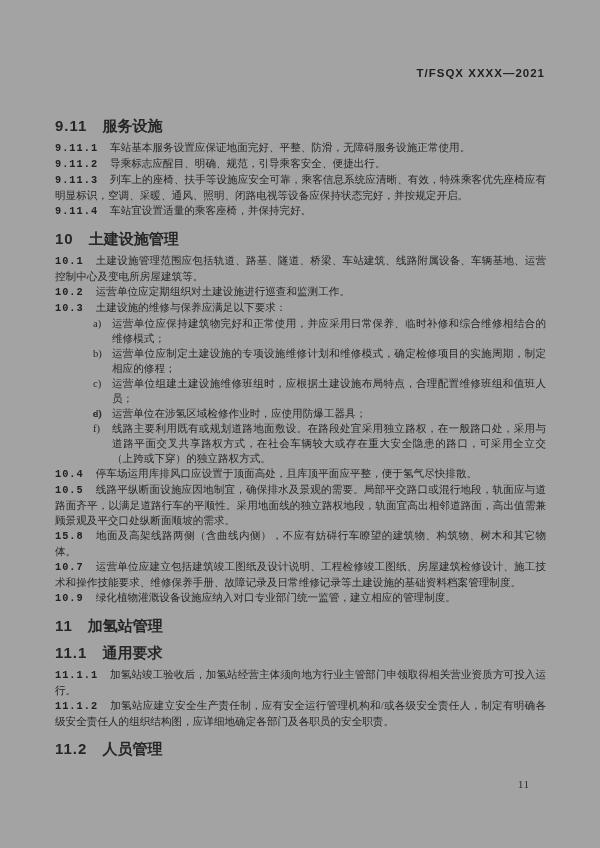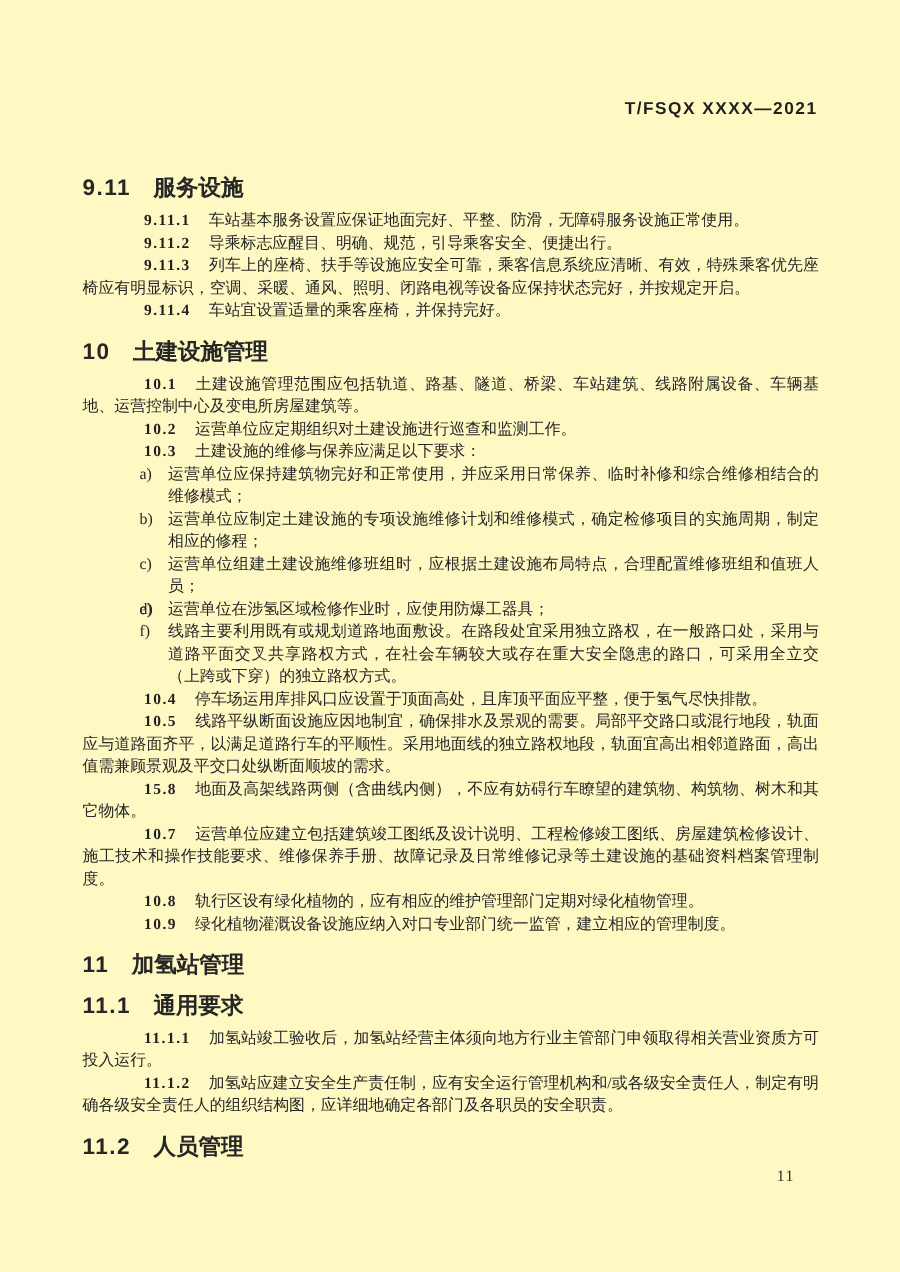--- a/index.html
+++ b/index.html
@@ -1,19 +1,19 @@
 <!DOCTYPE html>
 <html><head>
 <meta charset="utf-8">
 <style>
   html,body { margin:0; padding:0; background:#ffffff; }
   .page {
     position:relative;
     width:600px; height:848px;
-    background:#fef9c3;
+    background:#a3a3a3;
     color:#262626;
     font-family:"Liberation Serif","DejaVu Serif",serif;
     overflow:hidden;
   }
   .header-ref {
     position:absolute; top:67px; right:55px;
     font-family:"Liberation Sans","DejaVu Sans",sans-serif;
     font-weight:bold; font-size:11.5px; letter-spacing:1px;
     color:#1f1f1f;
   }
@@ -24,25 +24,24 @@
   }
   h2.sec {
     font-family:"Liberation Sans","DejaVu Sans",sans-serif;
     font-weight:bold; font-size:15px; line-height:15px;
     margin:12px 0 7px 0; text-align:left;
   }
   h2.sec:first-child { margin-top:0; }
   .hnum { margin-right:15px; letter-spacing:1px; }
   p.clause { margin:0; }
   .cnum {
-    font-family:Liberation Serif, serif;
+    font-family:Liberation Mono, monospace;
     font-weight:bold; font-size:10.3px;
     letter-spacing:1px; margin-right:12px;
     color:#202020;
-    margin-left:41px;
   }
   p.litem {
     margin:0; position:relative; padding-left:57px;
   }
   .lmark {
     position:absolute; left:38px; top:0;
     font-family:"Liberation Serif","DejaVu Serif",serif;
     color:#262626;
   }
   .page-number {
@@ -77,21 +76,20 @@
     <p class="litem"><span class="lmark">b)</span><span class="ltext">运营单位应制定土建设施的专项设施维修计划和维修模式，确定检修项目的实施周期，制定相应的修程；</span></p>
     <p class="litem"><span class="lmark">c)</span><span class="ltext">运营单位组建土建设施维修班组时，应根据土建设施布局特点，合理配置维修班组和值班人员；</span></p>
     <p class="litem"><span class="lmark">d)</span></p>
     <p class="litem"><span class="lmark">e)</span><span class="ltext">运营单位在涉氢区域检修作业时，应使用防爆工器具；</span></p>
     <p class="litem"><span class="lmark">f)</span><span class="ltext">线路主要利用既有或规划道路地面敷设。在路段处宜采用独立路权，在一般路口处，采用与道路平面交叉共享路权方式，在社会车辆较大或存在重大安全隐患的路口，可采用全立交（上跨或下穿）的独立路权方式。</span></p>
 
     <p class="clause"><span class="cnum">10.4</span><span class="ctext">停车场运用库排风口应设置于顶面高处，且库顶平面应平整，便于氢气尽快排散。</span></p>
     <p class="clause"><span class="cnum">10.5</span><span class="ctext">线路平纵断面设施应因地制宜，确保排水及景观的需要。局部平交路口或混行地段，轨面应与道路面齐平，以满足道路行车的平顺性。采用地面线的独立路权地段，轨面宜高出相邻道路面，高出值需兼顾景观及平交口处纵断面顺坡的需求。</span></p>
     <p class="clause"><span class="cnum">15.8</span><span class="ctext">地面及高架线路两侧（含曲线内侧），不应有妨碍行车瞭望的建筑物、构筑物、树木和其它物体。</span></p>
     <p class="clause"><span class="cnum">10.7</span><span class="ctext">运营单位应建立包括建筑竣工图纸及设计说明、工程检修竣工图纸、房屋建筑检修设计、施工技术和操作技能要求、维修保养手册、故障记录及日常维修记录等土建设施的基础资料档案管理制度。</span></p>
-    <p class="clause"><span class="cnum">10.8</span><span class="ctext">轨行区设有绿化植物的，应有相应的维护管理部门定期对绿化植物管理。</span></p>
     <p class="clause"><span class="cnum">10.9</span><span class="ctext">绿化植物灌溉设备设施应纳入对口专业部门统一监管，建立相应的管理制度。</span></p>
 
     <h2 class="sec"><span class="hnum">11</span><span class="htitle">加氢站管理</span></h2>
 
     <h2 class="sec"><span class="hnum">11.1</span><span class="htitle">通用要求</span></h2>
 
     <p class="clause"><span class="cnum">11.1.1</span><span class="ctext">加氢站竣工验收后，加氢站经营主体须向地方行业主管部门申领取得相关营业资质方可投入运行。</span></p>
     <p class="clause"><span class="cnum">11.1.2</span><span class="ctext">加氢站应建立安全生产责任制，应有安全运行管理机构和/或各级安全责任人，制定有明确各级安全责任人的组织结构图，应详细地确定各部门及各职员的安全职责。</span></p>
 
     <h2 class="sec"><span class="hnum">11.2</span><span class="htitle">人员管理</span></h2>

